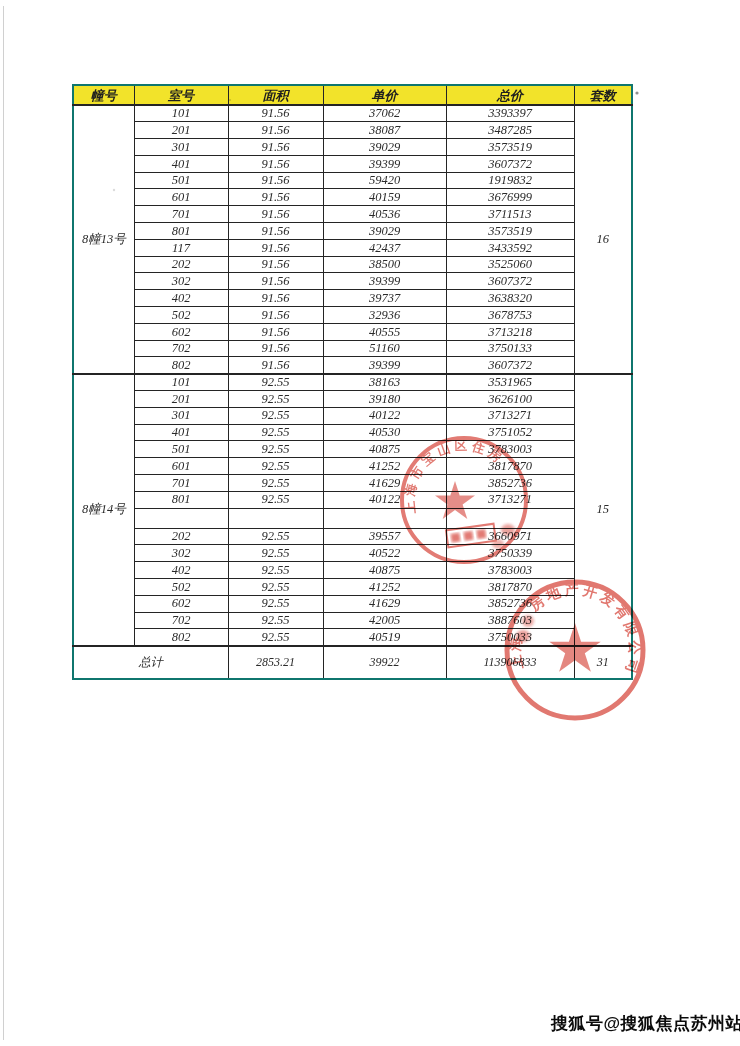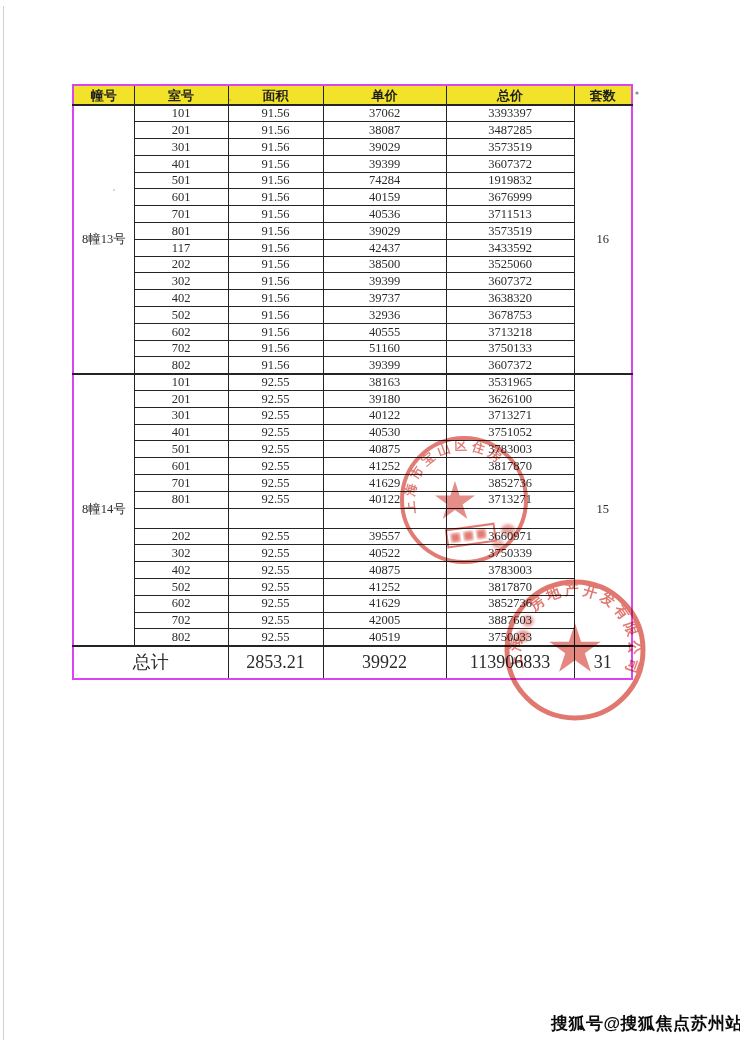--- a/index.html
+++ b/index.html
@@ -7,37 +7,38 @@
     width:740px;height:1046px;position:relative;background:#ffffff;overflow:hidden;
     font-family:"Liberation Serif","DejaVu Serif",serif;
   }
   .scan-edge{
     position:absolute;left:3px;top:6px;width:1px;height:1034px;
     background:#c4c4c4;opacity:.8;
   }
   .price-table{
     position:absolute;left:72px;top:84px;width:559px;
     border-collapse:collapse;table-layout:fixed;
-    border:2px solid #d946ef;
+    border:2px solid #0f766e;
+    font-style:italic;
   }
   .price-table th,.price-table td{
     border:1px solid #242424;text-align:center;vertical-align:middle;
     padding:0;overflow:hidden;white-space:nowrap;
     font-family:"Liberation Serif","DejaVu Serif",serif;
     color:#2b2b2b;font-size:12.5px;line-height:1;
   }
   .price-table thead th{
     background:#f2e32a;height:18px;font-size:13px;font-weight:600;color:#1f1f1f;
   }
   .price-table tbody tr{height:16.8px;}
   .price-table tbody tr.empty-row{height:20px;}
   .price-table tbody tr.sec-top td{border-top-width:2px;}
   .building-cell{font-size:13px;}
   .units-cell{font-size:13px;margin-left:16px;}
-  .total-row td{height:31px;font-size:18px;border-top-width:2px;}
+  .total-row td{height:31px;font-size:12px;border-top-width:2px;}
   .stamp-layer{
     position:absolute;left:0;top:0;width:740px;height:1046px;
     pointer-events:none;mix-blend-mode:multiply;opacity:.82;z-index:5;
   }
   .stamp-text{
     font-family:"Liberation Serif","DejaVu Serif",serif;font-weight:bold;
     fill:#d6473c;
   }
   .watermark{
     position:absolute;left:551px;top:1012px;width:188px;height:26px;
@@ -94,21 +95,21 @@
       </tr>
       <tr>
         <td>401</td>
         <td>91.56</td>
         <td>39399</td>
         <td>3607372</td>
       </tr>
       <tr>
         <td>501</td>
         <td>91.56</td>
-        <td>74284</td>
+        <td>59420</td>
         <td>1919832</td>
       </tr>
       <tr>
         <td>601</td>
         <td>91.56</td>
         <td>40159</td>
         <td>3676999</td>
       </tr>
       <tr>
         <td>701</td>

